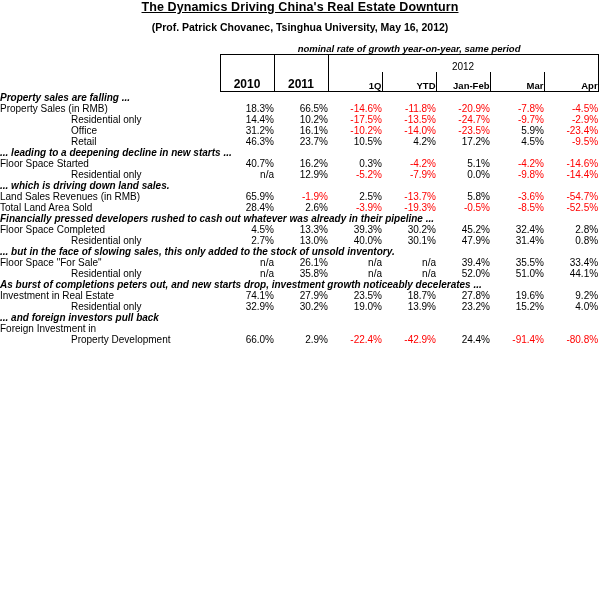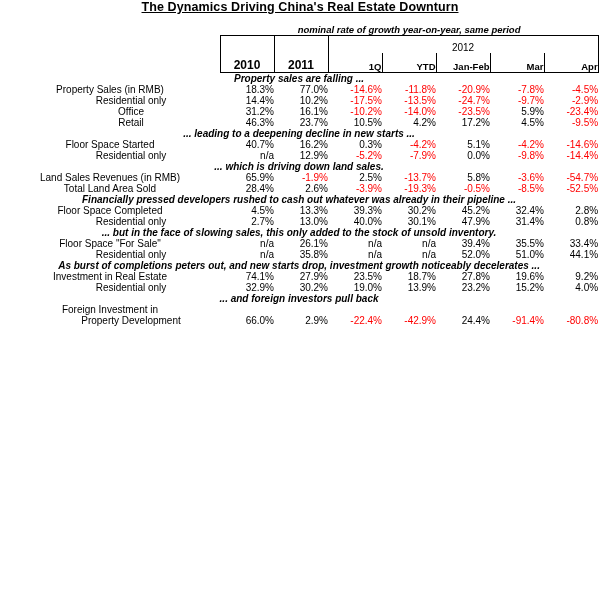--- a/index.html
+++ b/index.html
@@ -87,49 +87,48 @@
   .hdr-spacer { border: none; }
 
   .section-head {
     font-size: 10px;
     font-weight: bold;
     font-style: italic;
     padding-top: 9px;
     padding-bottom: 2px;
     padding-left: 2px;
     white-space: nowrap;
-    text-align: center;
   }
   .row-label {
     font-size: 10px;
     padding-left: 30px;
     padding-top: 2px;
     padding-bottom: 2px;
     white-space: nowrap;
-    text-align: center;
   }
   .row-label.indent2 {
-    padding-left: 42px;
+    padding-left: 71px;
   }
   .cell {
     text-align: right;
     font-size: 10px;
     padding-right: 9px;
     padding-top: 2px;
     padding-bottom: 2px;
     white-space: nowrap;
   }
   .neg { color: #ff0000; }
 </style>
 </head>
 <body>
 
 <div class="page">
 
   <div class="title">The Dynamics Driving China's Real Estate Downturn</div>
+  <div class="subtitle">(Prof. Patrick Chovanec, Tsinghua University, May 16, 2012)</div>
 
   <div class="grid">
     <table class="main">
       <colgroup>
         <col class="col-label">
         <col class="col-num">
           <col class="col-num">
           <col class="col-num">
           <col class="col-num">
           <col class="col-num">
@@ -156,21 +155,21 @@
           <td class="hdr-sub">Apr</td>
         </tr>
       </thead>
       <tbody id="table-body">
           <tr>
             <td class="section-head" colspan="8">Property sales are falling ...</td>
           </tr>
           <tr>
             <td class="row-label">Property Sales (in RMB)</td>
             <td class="cell">18.3%</td>
-            <td class="cell">77.0%</td>
+            <td class="cell">66.5%</td>
             <td class="cell neg">-14.6%</td>
             <td class="cell neg">-11.8%</td>
             <td class="cell neg">-20.9%</td>
             <td class="cell neg">-7.8%</td>
             <td class="cell neg">-4.5%</td>
           </tr>
           <tr>
             <td class="row-label indent2">Residential only</td>
             <td class="cell">14.4%</td>
             <td class="cell">10.2%</td>

